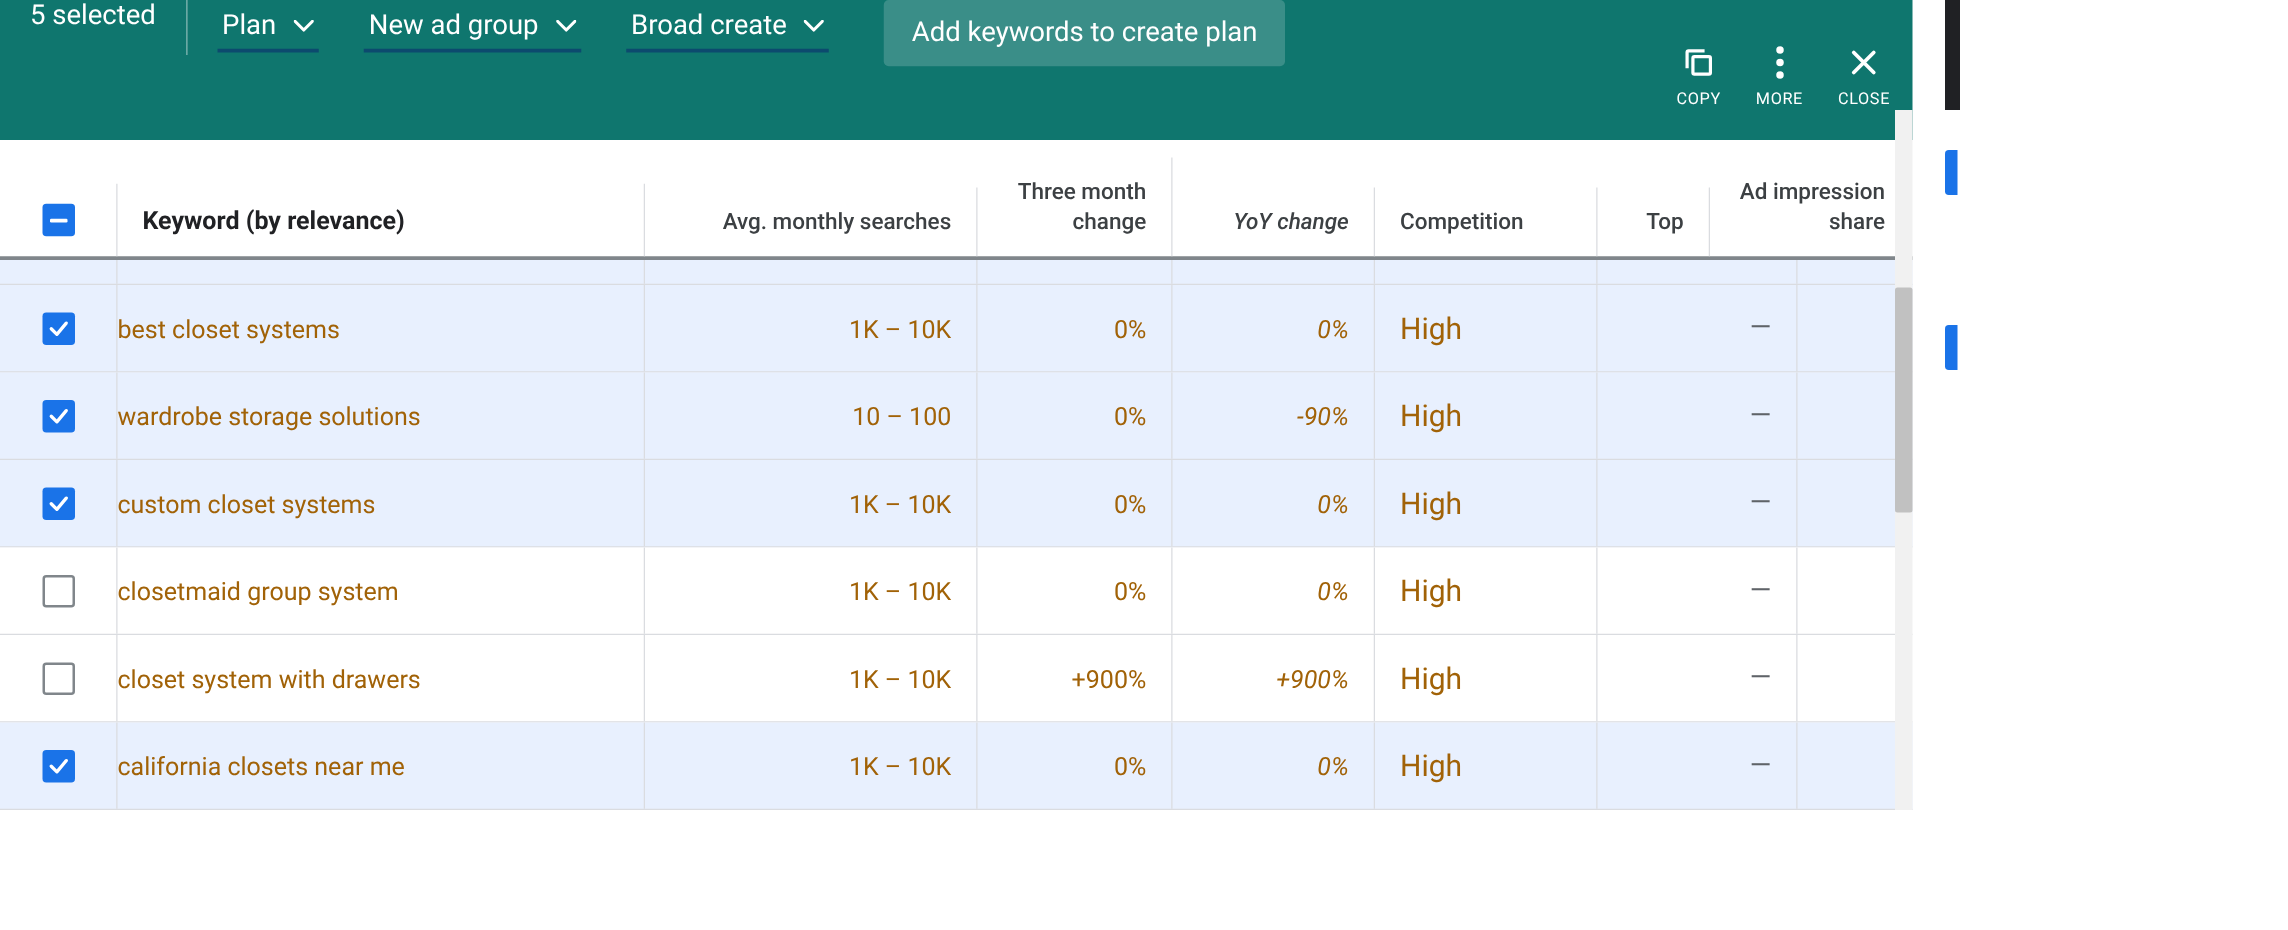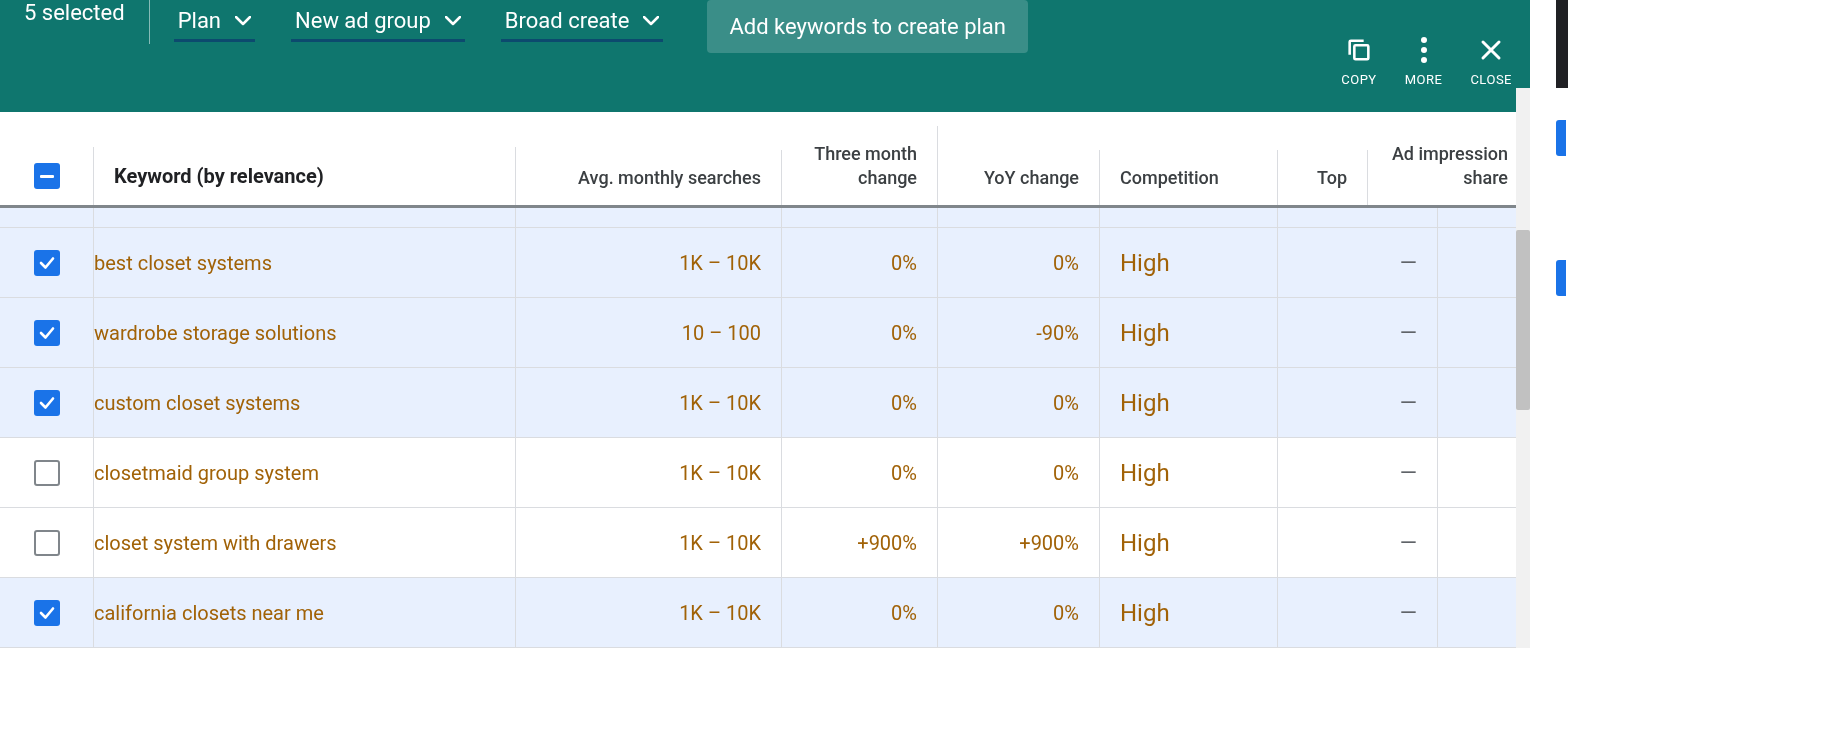--- a/index.html
+++ b/index.html
@@ -90,21 +90,21 @@
     border-right: 1px solid #dadce0;
     display: flex;
     align-items: center;
     padding: 16px 20px;
   }
   .col:last-child { border-right: none; }
   .col.chk { width: 94px; flex:none; justify-content:center; }
   .col.keyword { width: 422px; flex:none; }
   .col.avg  { width: 266px; flex:none; justify-content:flex-end; text-align:right;}
   .col.tmc  { width: 156px; flex:none; justify-content:flex-end; text-align:right;}
-  .col.yoy  { width: 162px; flex:none; justify-content:flex-end; text-align:right;}
+  .col.yoy  { width: 162px; flex:none; justify-content:flex-end; text-align:right;font-style:italic;}
   .col.comp { width: 178px; flex:none; justify-content:flex-start;}
   .col.imp  { width: 160px; flex:none; justify-content:flex-end; text-align:right;}
   .col.top  { width: 90px; flex:none; justify-content:flex-end; text-align:right;}
   .tbl-head .col { font-size: 18px; color: #3c4043; font-weight: 500; line-height: 1.3;}
   .tbl-head .col.keyword { font-size: 20px; font-weight: 700; color:#202124; }
 
   .spacer-row {
     height: 20px;
     display:flex;
     background: #e8f0fe;

